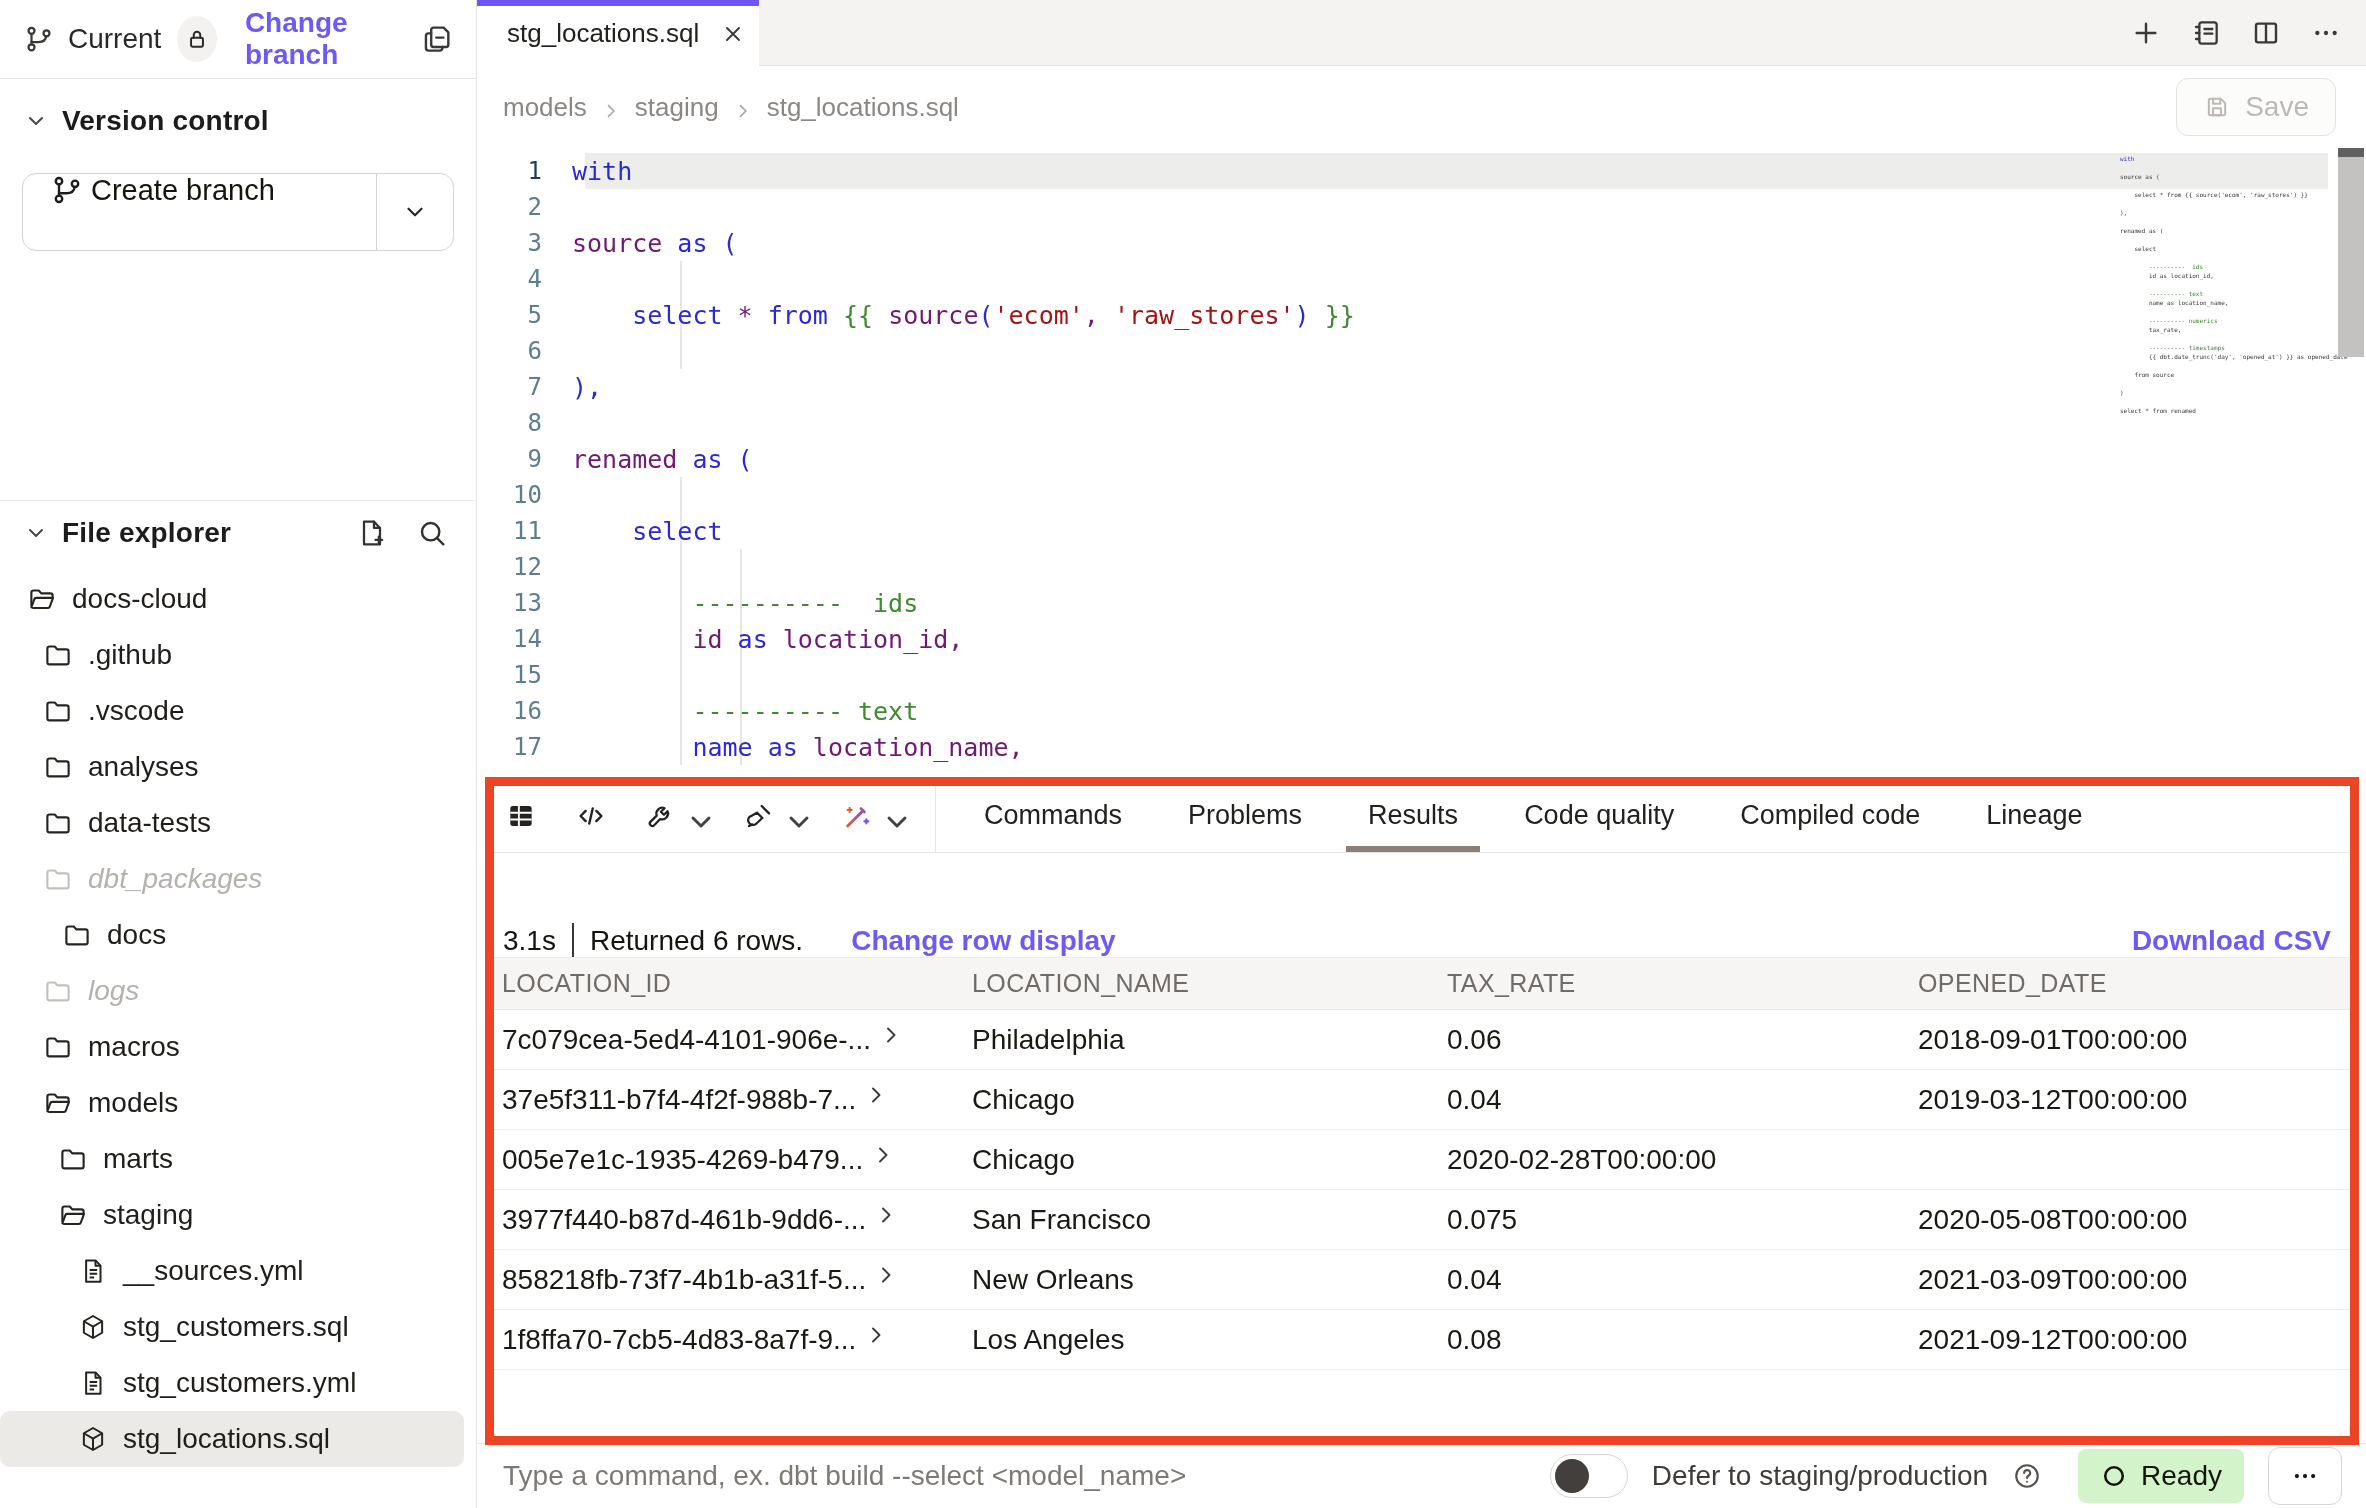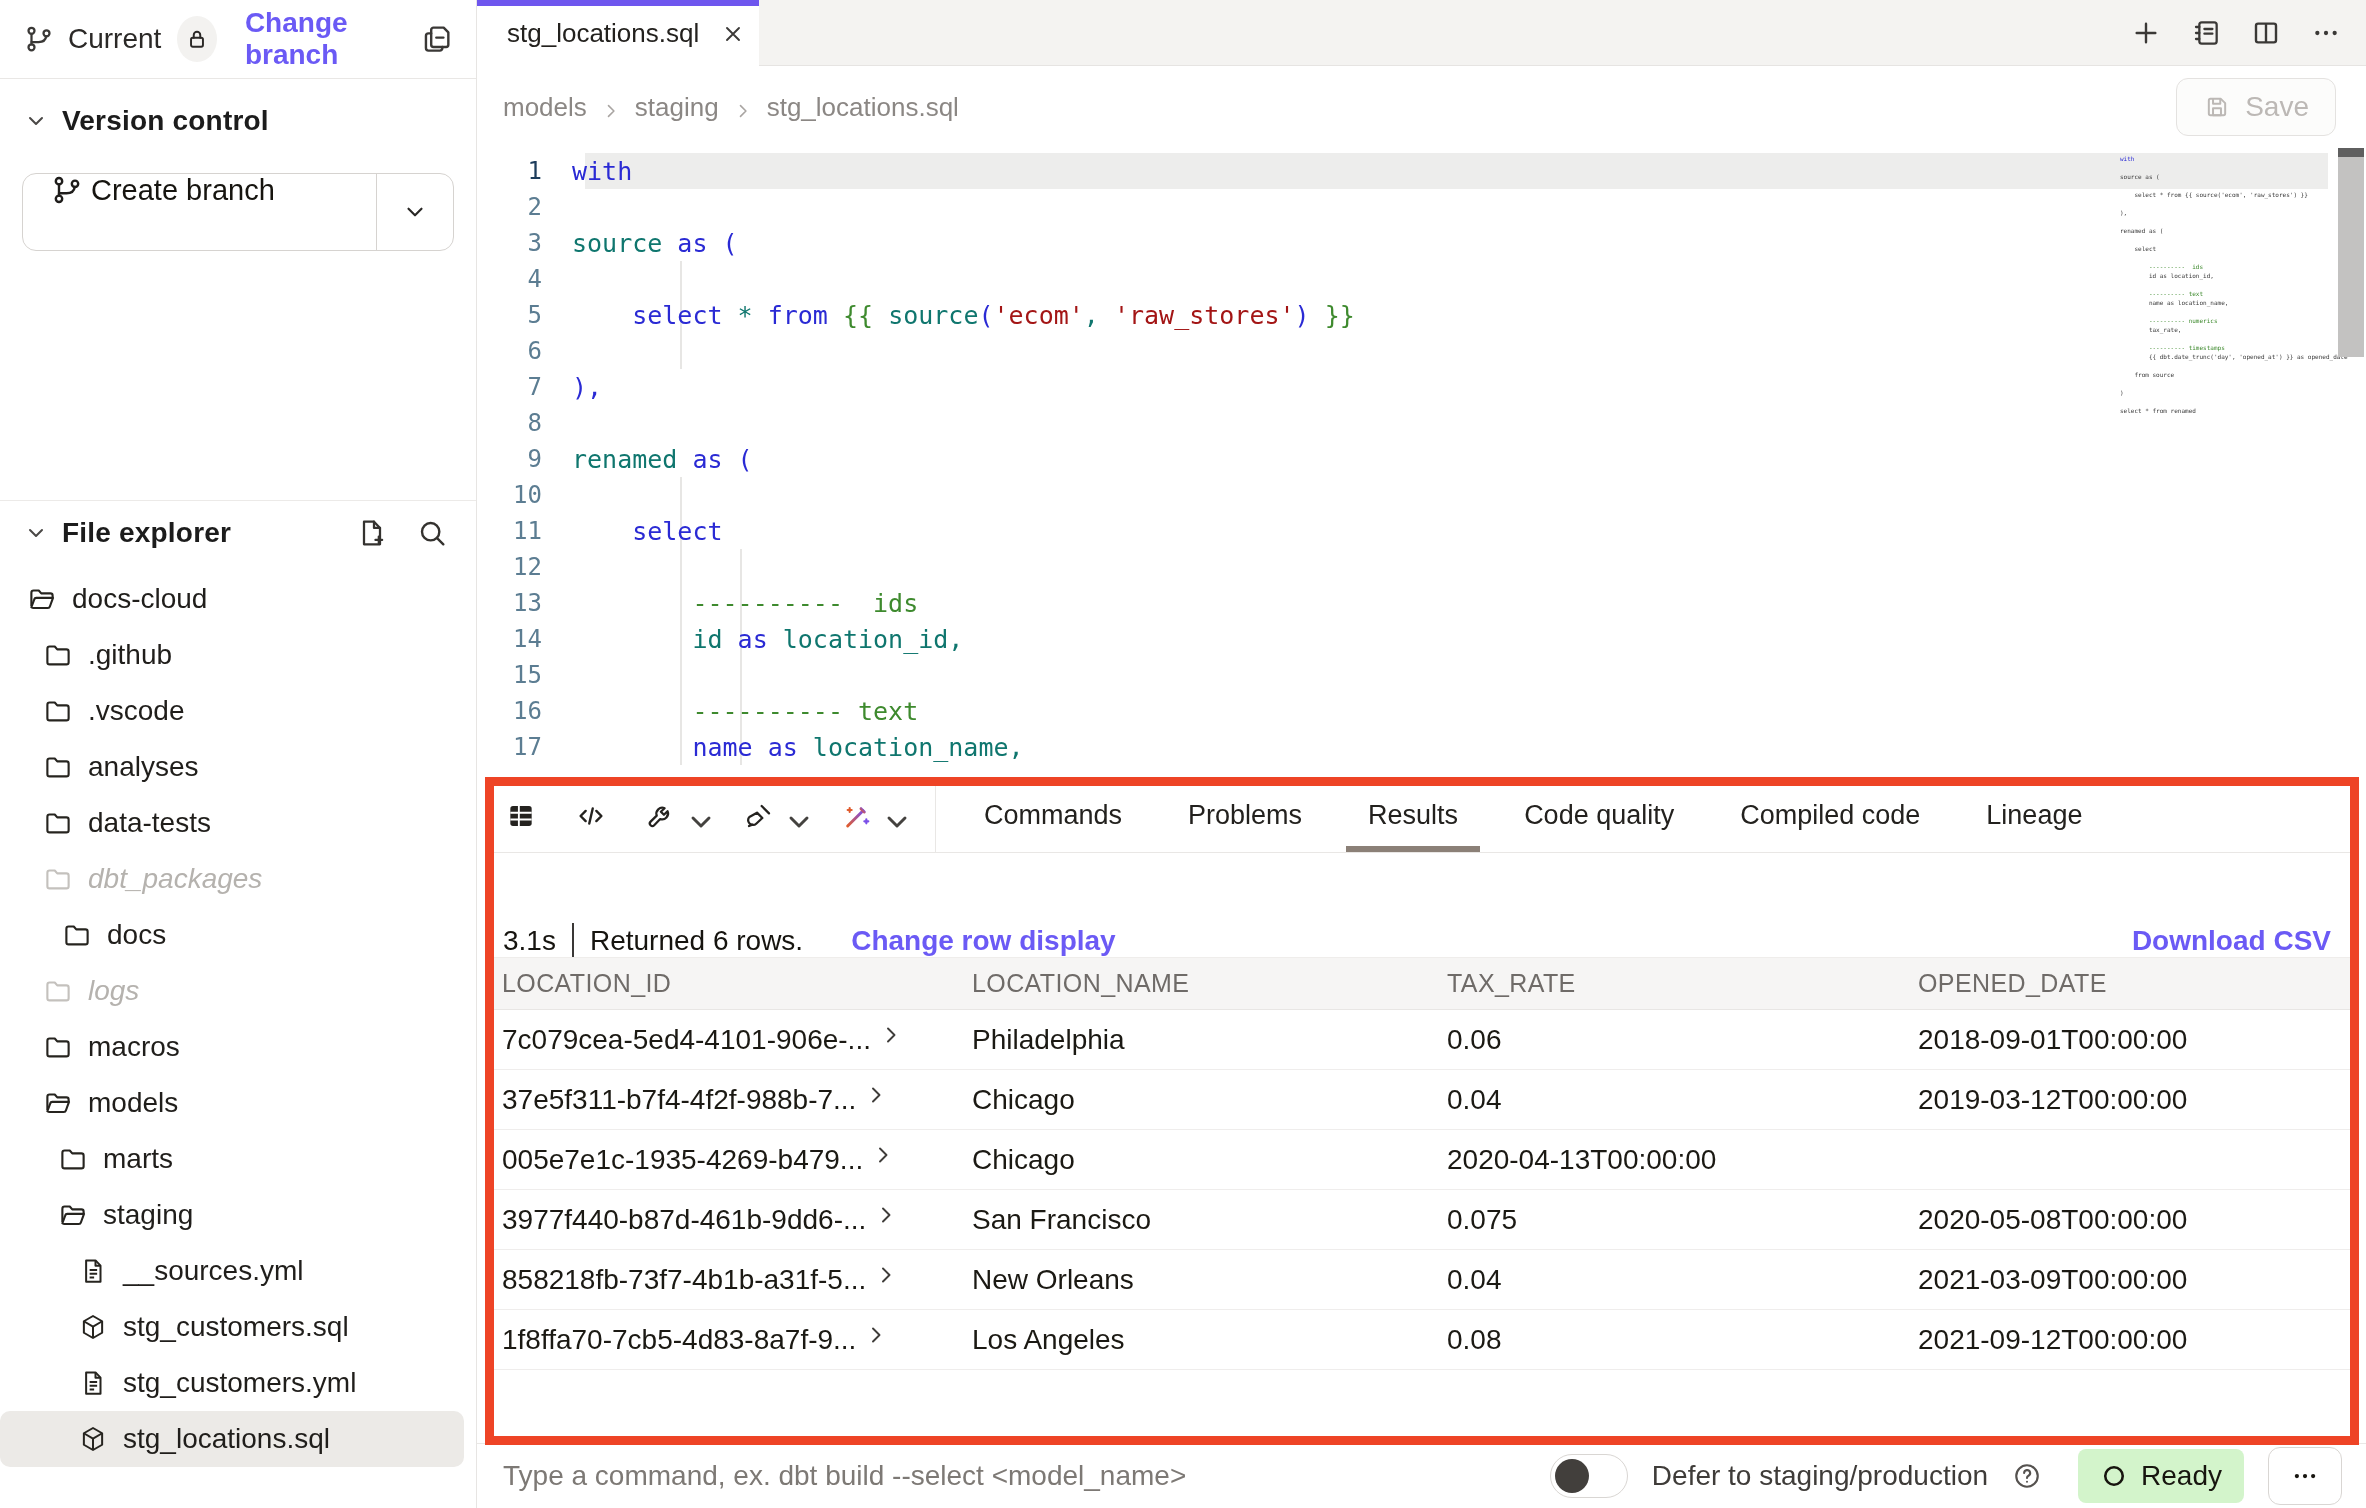--- a/index.html
+++ b/index.html
@@ -60,21 +60,21 @@
   .save-btn { margin-left:auto; height:58px; border:1.5px solid #e4e2e0; border-radius:12px; background:#fcfcfb; color:#bcb8b5; font-size:28px; display:flex; align-items:center; gap:14px; padding:0 26px; cursor:default; }
   .save-btn svg { width:28px; height:28px; }
 
   .editor { position:absolute; left:0; top:148px; right:0; height:631px; background:#fff; overflow:hidden; }
   .code { position:absolute; left:0; top:5px; right:0; font-family:"DejaVu Sans Mono", monospace; font-size:25px; }
   .code-line { position:relative; height:36px; display:flex; align-items:center; }
   .code-line .ln { width:95px; text-align:right; padding-right:30px; color:#5c7d92; font-size:24px; flex:0 0 auto; }
   .code-line.active .ln { color:#1e3d5c; }
   .code-line .lc { white-space:pre; position:relative; z-index:1; }
   .code-line.active::before { content:""; position:absolute; left:108px; right:38px; top:0; bottom:0; background:#ededec; }
-  .tk-kw { color:#2a2ad4; } .tk-id { color:#0f766e; } .tk-str { color:#a31515; }
+  .tk-kw { color:#2a2ad4; } .tk-id { color:#701a75; } .tk-str { color:#a31515; }
   .tk-jinja { color:#3e8a2e; } .tk-comment { color:#3e8a2e; } .tk-sp { color:#1d1d1d; }
   .iguide { position:absolute; width:2px; background:#e7e6e4; z-index:0; }
   .minimap { position:absolute; left:1643px; top:6px; width:215px; font-family:"DejaVu Sans Mono", monospace; font-size:6px; line-height:9px; white-space:pre; color:#3a3a3a; }
   .minimap .mm-k { color:#2a2ad4; } .minimap .mm-c { color:#3e8a2e; } .minimap .mm-d { color:#3a3a3a; }
   .vsb-track { position:absolute; right:2px; top:0; width:26px; height:100%; }
   .vsb-slider { position:absolute; right:0; top:0; width:26px; height:9px; background:#5f5f5f; }
   .vsb-thumb { position:absolute; right:0; top:9px; width:26px; height:200px; background:#c3c2c1; }
 
   
   .panel { position:absolute; left:8px; top:779px; right:9px; height:664px; background:#fff; }
@@ -563,21 +563,21 @@
           <div class="drow">
             <div class="dcell c1">
               <span class="idwrap">
                 <span>005e7e1c-1935-4269-b479...</span>
                 <span class="row-expand"><svg viewBox="0 0 24 24" fill="none" stroke="currentColor" stroke-width="1.9" stroke-linecap="round" stroke-linejoin="round">
                     <path d="M9 5.5l6.5 6.5L9 18.5"></path>
                   </svg></span>
               </span>
             </div>
             <div class="dcell c2">Chicago</div>
-            <div class="dcell c4">2020-04-13T00:00:00</div>
+            <div class="dcell c4">2020-02-28T00:00:00</div>
           </div>
           <div class="drow">
             <div class="dcell c1">
               <span class="idwrap">
                 <span>3977f440-b87d-461b-9dd6-...</span>
                 <span class="row-expand"><svg viewBox="0 0 24 24" fill="none" stroke="currentColor" stroke-width="1.9" stroke-linecap="round" stroke-linejoin="round">
                     <path d="M9 5.5l6.5 6.5L9 18.5"></path>
                   </svg></span>
               </span>
             </div>

